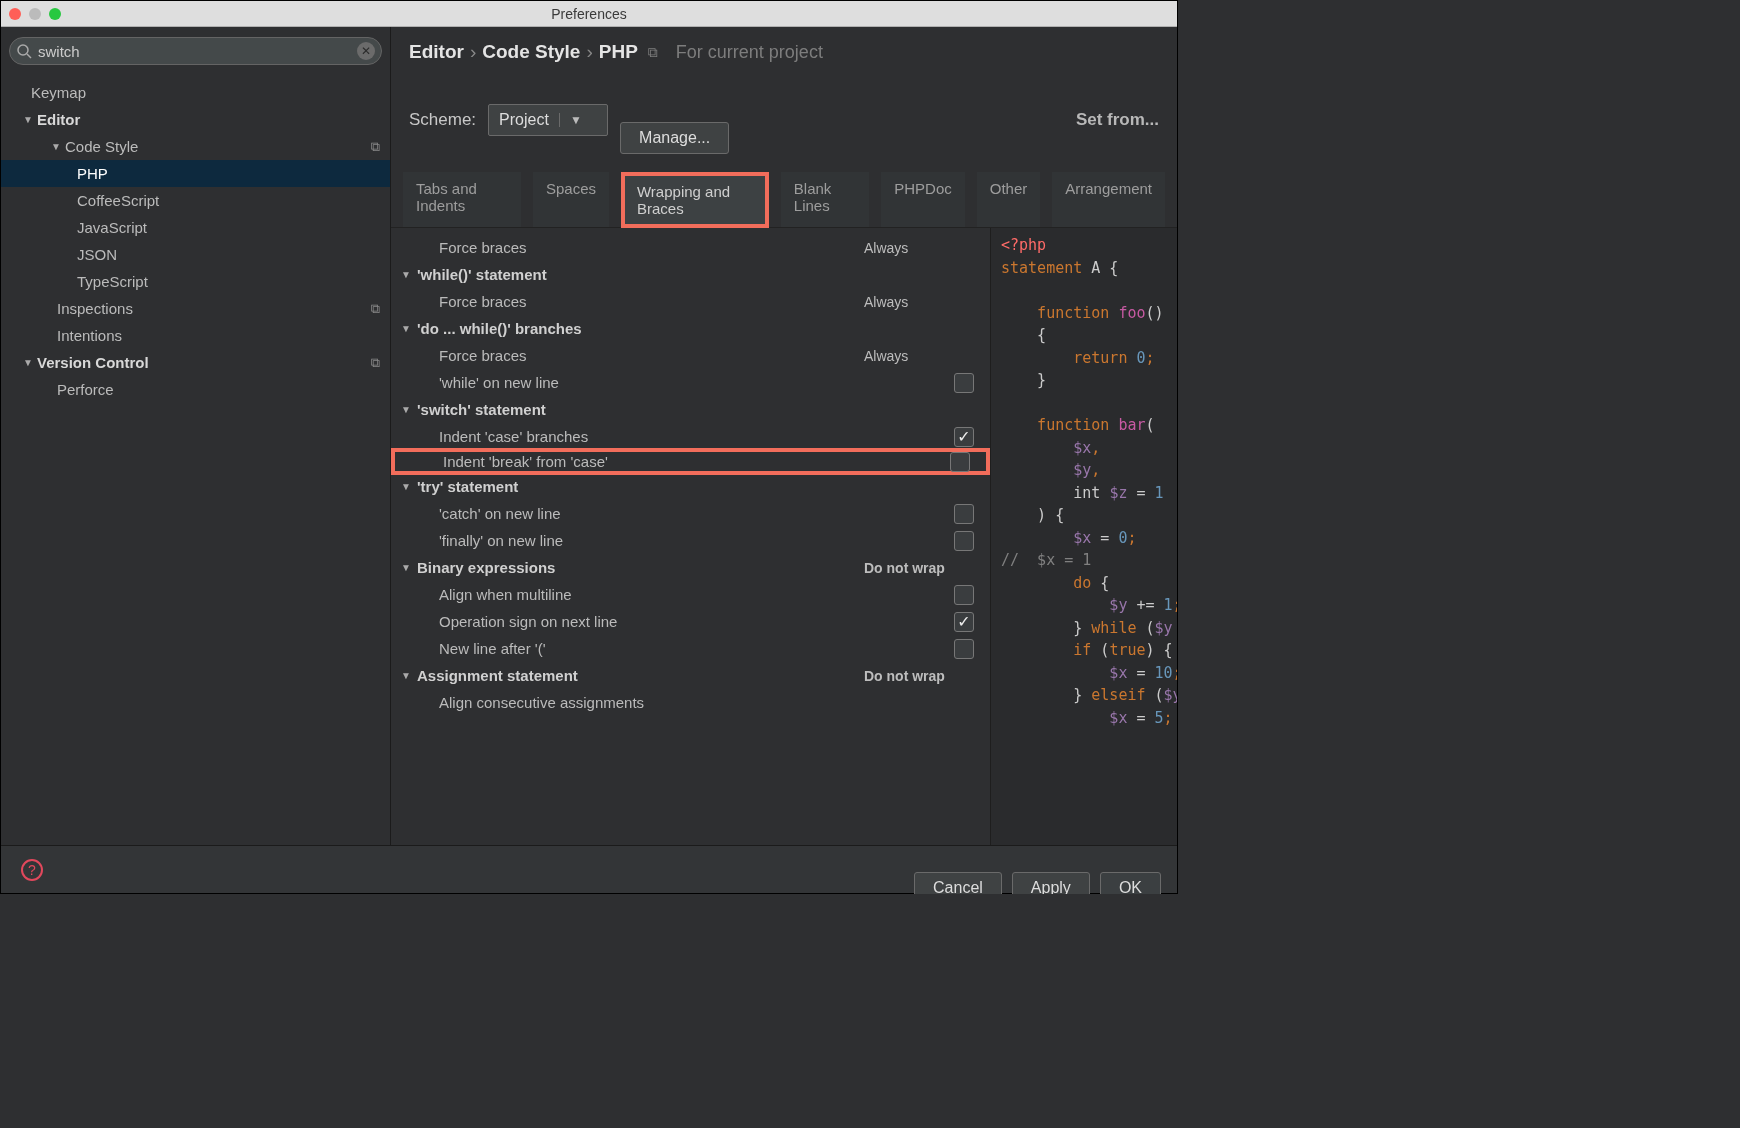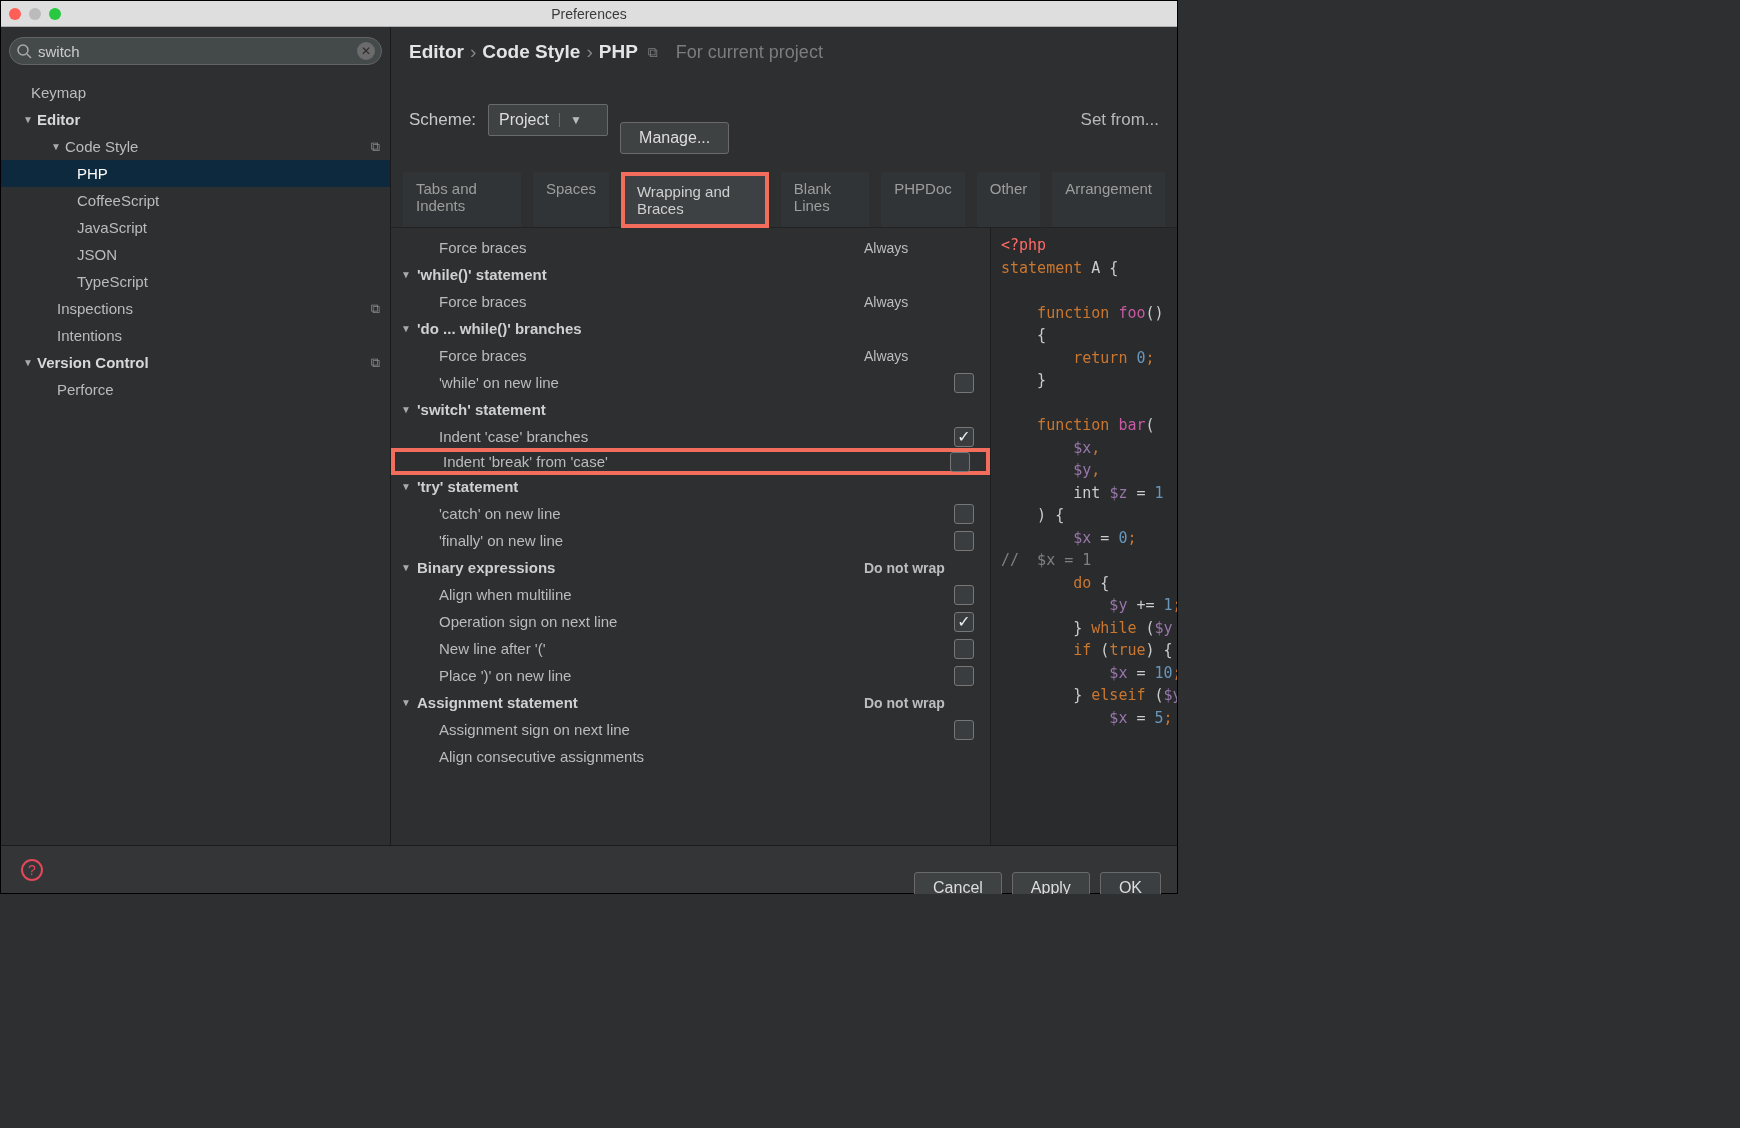--- a/index.html
+++ b/index.html
@@ -90,21 +90,21 @@
   .scheme-select .dd{
     border-left:1px solid #6a6a6a; margin-left:10px; padding-left:10px;
     font-size:12px; color:#bbb;
   }
   .manage-btn, .footer button{
     background:#3f4243; border:1px solid #6a6a6a; height:32px;
     color:#ddd; padding:0 18px; font-size:16px; border-radius:3px;
     cursor:pointer;
     margin-top:37px;
   }
-  .setfrom{ position:absolute; right:18px; color:#b8b8b8; font-size:17px;}
+  .setfrom{ position:absolute; right:18px; color:#b8b8b8; font-size:17px;font-weight:bold;}
   .tabs {
     display:flex; gap:12px; padding:0 12px;
   }
   .tab {
     padding:7px 12px; color:#9d9d9d; font-size:15px;
     background:#313436; border:1px solid transparent;
     cursor:pointer;
   }
   .tab.active { background:#3d4143; color:#cfcfcf;}
   .highlight-box{
@@ -320,32 +320,24 @@
               <span class="chk"></span>
             </div>
           <div class="srow sp2">
               <span class="lbl">Operation sign on next line</span>
               <span class="chk checked"></span>
             </div>
           <div class="srow sp2">
               <span class="lbl">New line after '('</span>
               <span class="chk"></span>
             </div>
-          <div class="srow sp2">
-              <span class="lbl">Place ')' on new line</span>
-              <span class="chk"></span>
-            </div>
           <div class="srow sp1 grp">
               <span class="stri">▼</span>
               <span class="lbl">Assignment statement</span>
               <span class="val">Do not wrap</span>
-            </div>
-          <div class="srow sp2">
-              <span class="lbl">Assignment sign on next line</span>
-              <span class="chk"></span>
             </div>
           <div class="srow sp2">
               <span class="lbl">Align consecutive assignments</span>
             </div>
         </div>
 
         <div class="code"><span class="k-red">&lt;?php</span>
 <span class="k-org">statement </span><span class="k-wht">A {</span>
 
 <span class="k-org">    function </span><span class="k-mag">foo</span><span class="k-wht">()</span>

